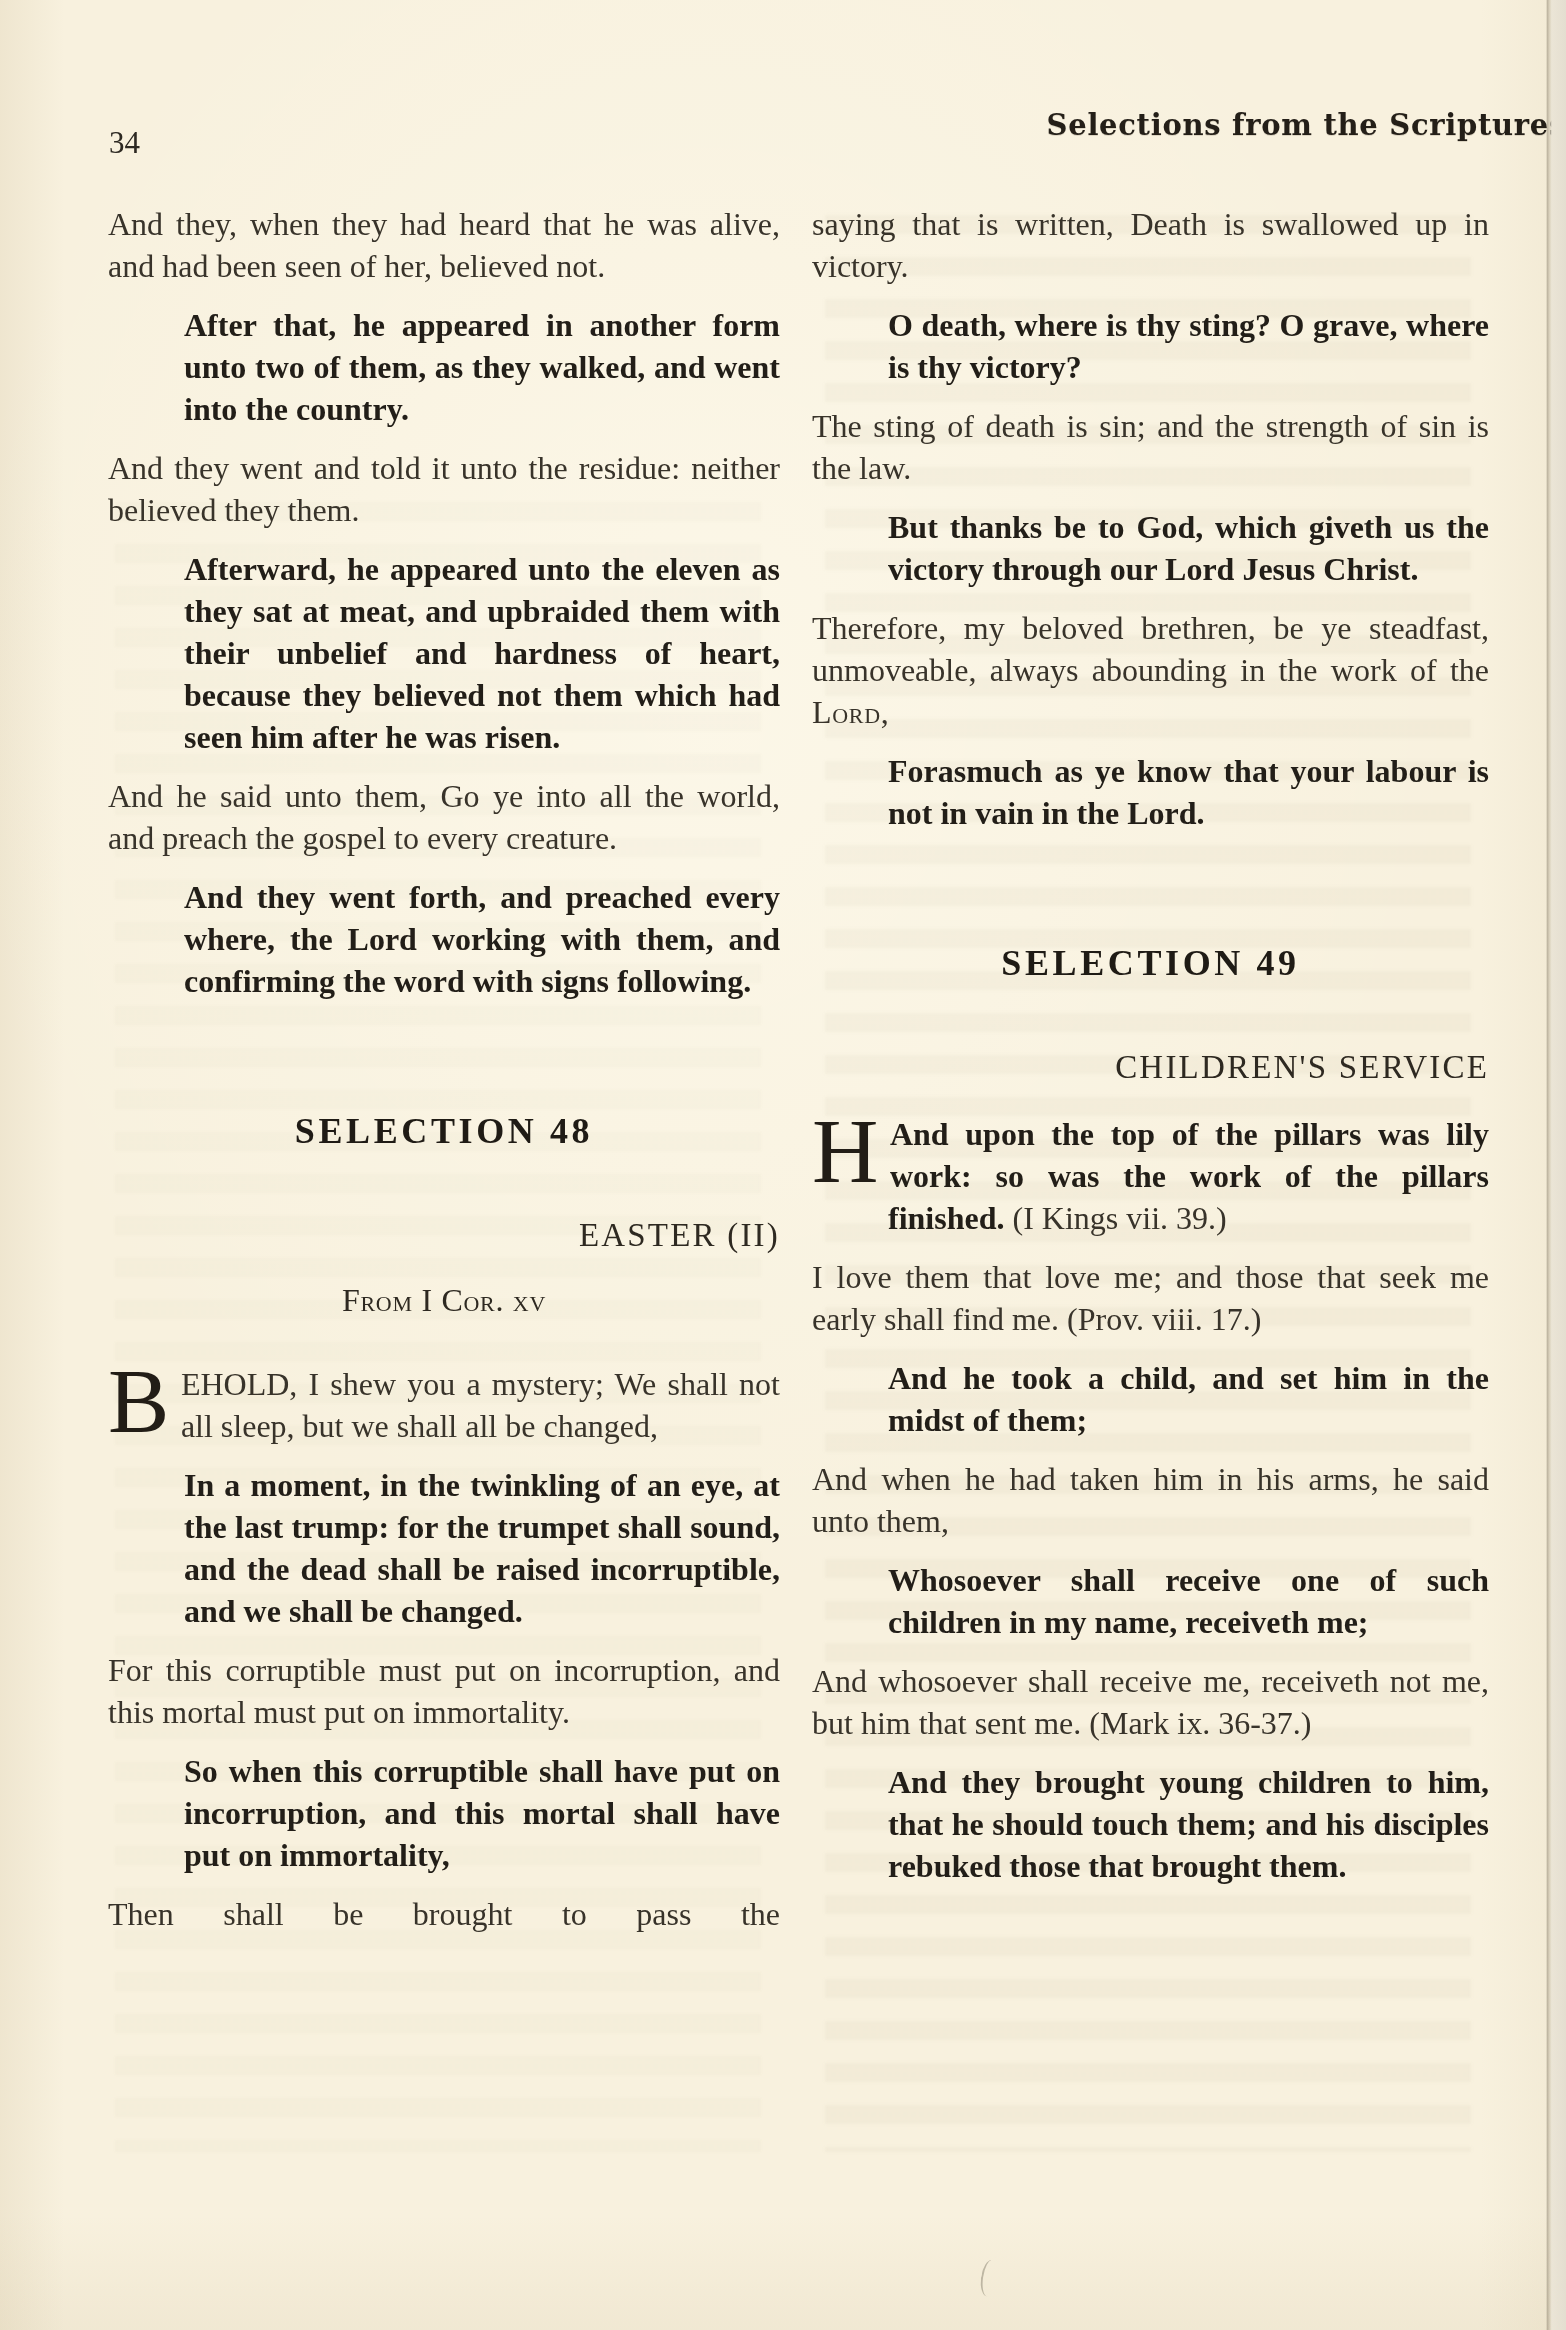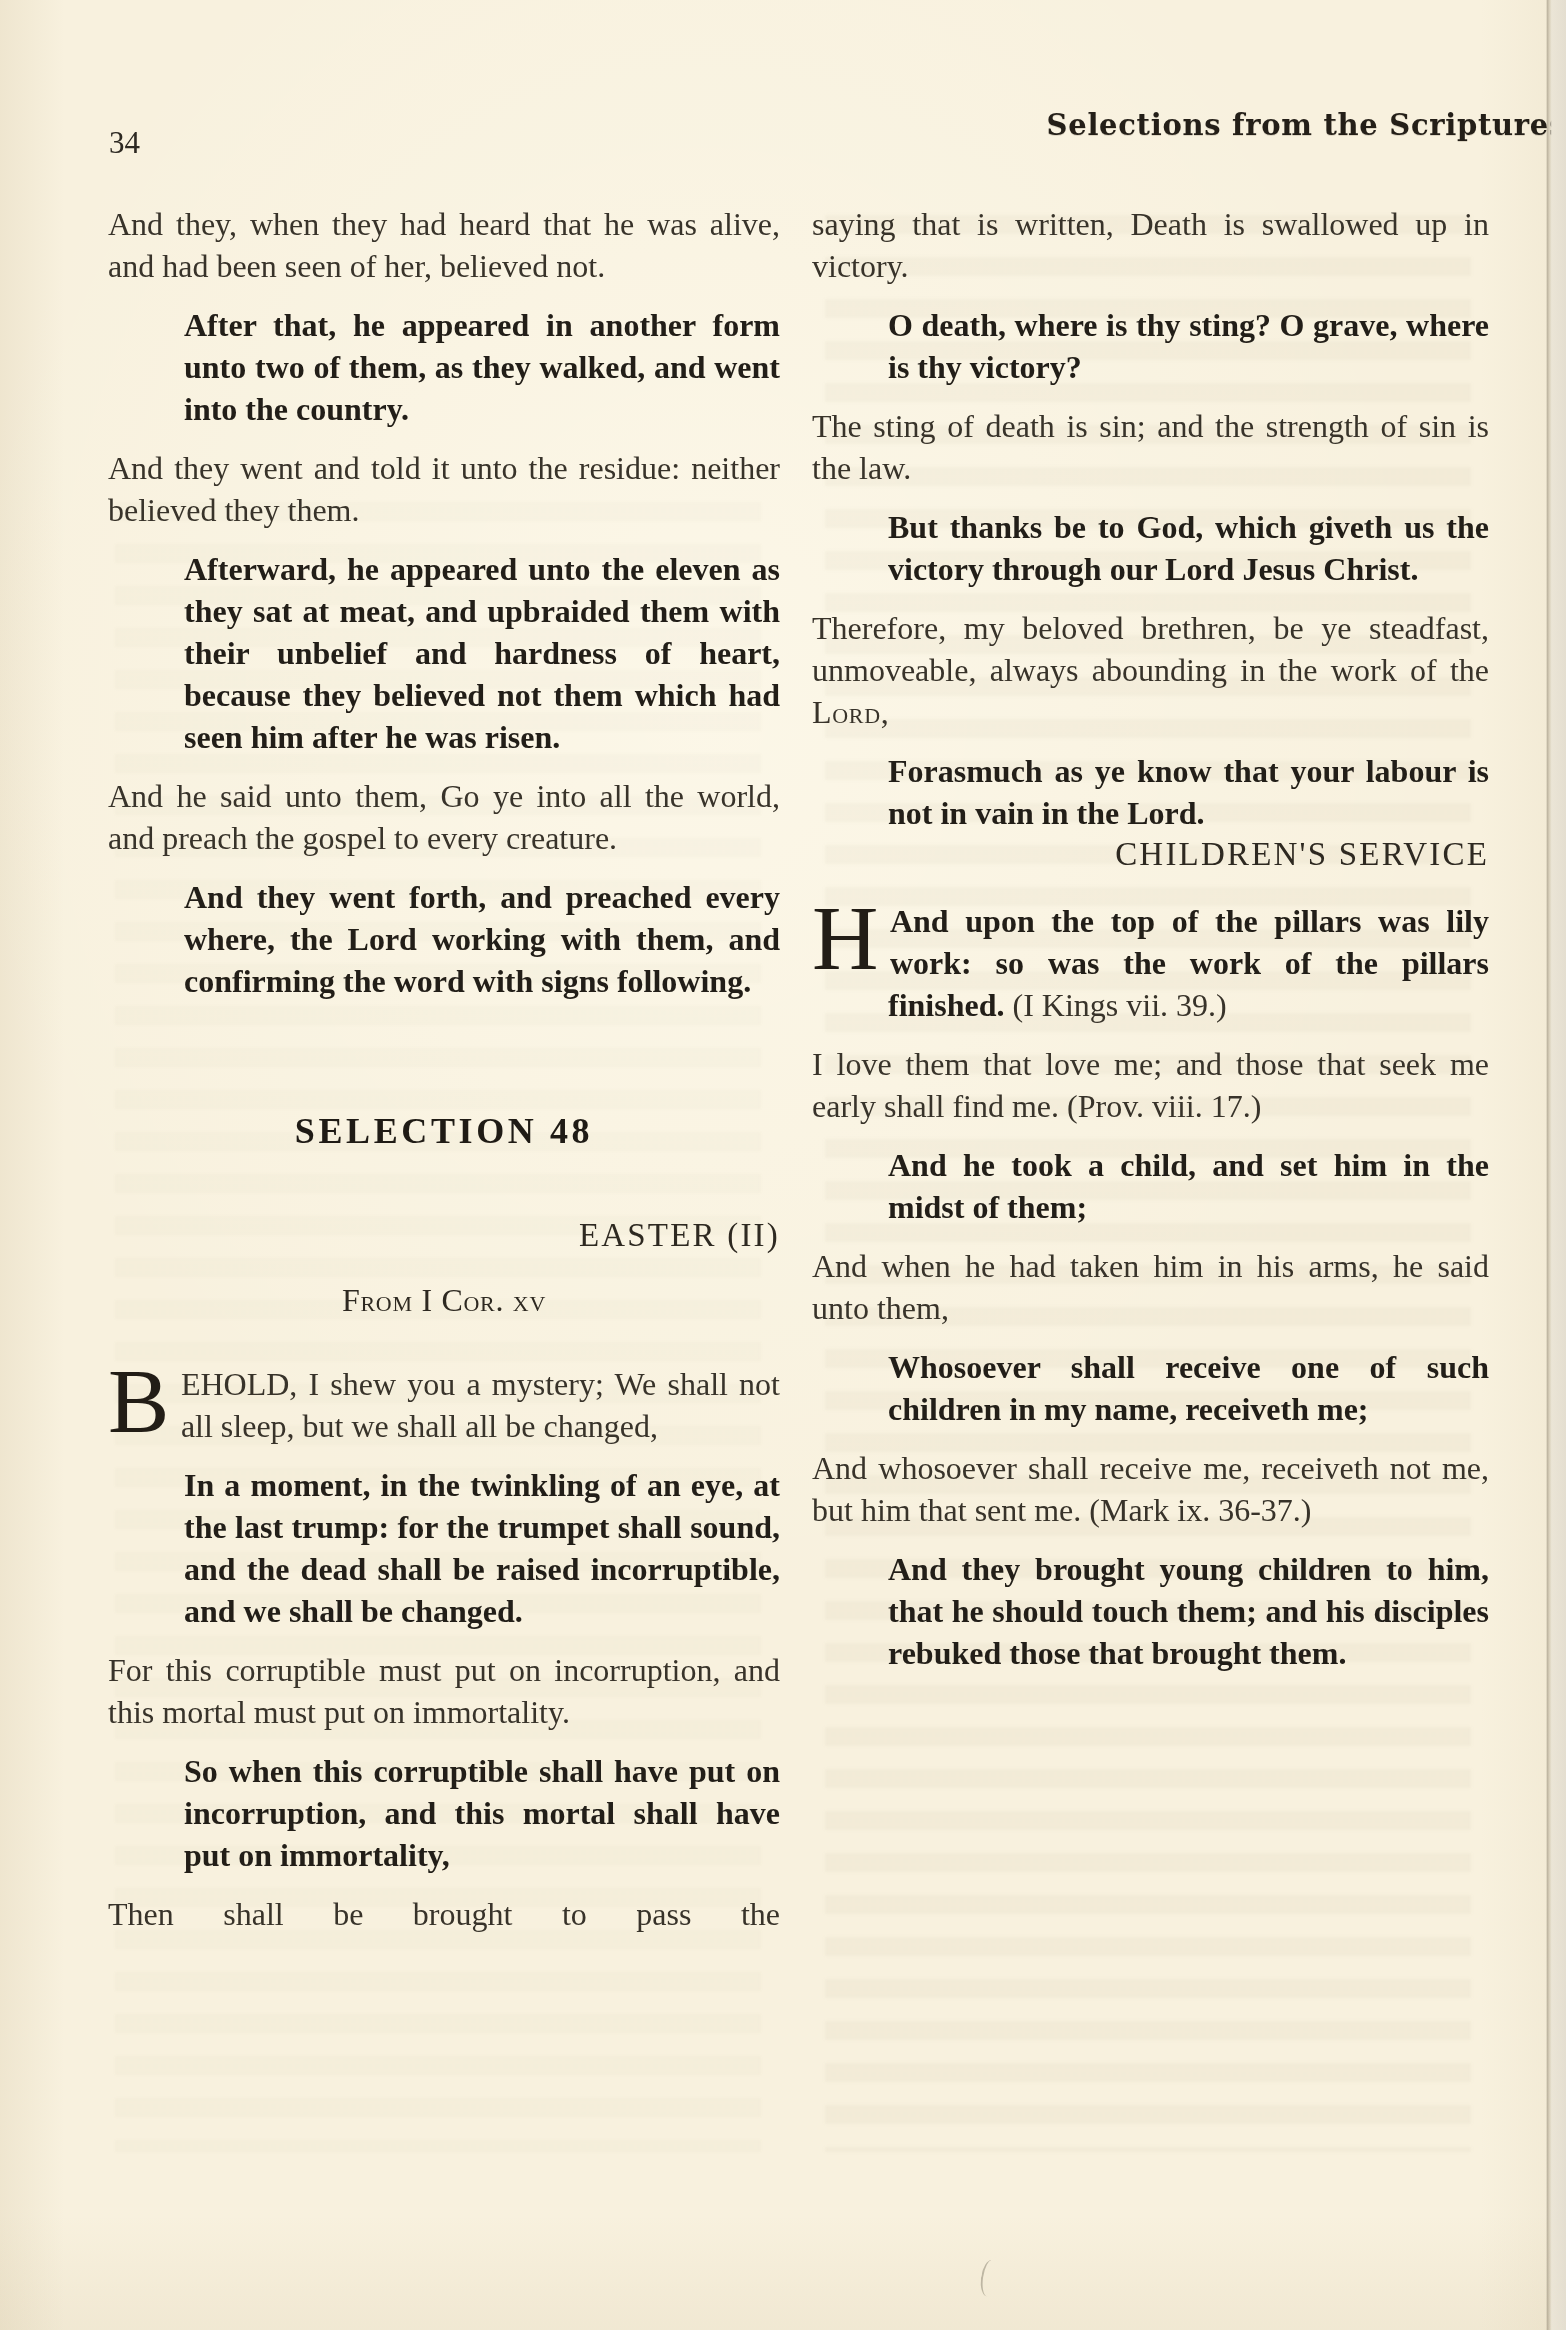--- a/index.html
+++ b/index.html
@@ -142,20 +142,21 @@
       <p class="blk verse-bold"><span>So when this corruptible shall have put on incorruption, and this mortal shall have put on immortality,</span></p>
       <p class="blk verse justify-last"><span>Then shall be brought to pass the</span></p>
     </div>
   <div class="col col-right">
       <p class="blk verse"><span>saying that is written, Death is swallowed up in victory.</span></p>
       <p class="blk verse-bold"><span>O death, where is thy sting?  O grave, where is thy victory?</span></p>
       <p class="blk verse"><span>The sting of death is sin; and the strength of sin is the law.</span></p>
       <p class="blk verse-bold"><span>But thanks be to God, which giveth us the victory through our Lord Jesus Christ.</span></p>
       <p class="blk verse"><span>Therefore, my beloved brethren, be ye steadfast, unmoveable, always abounding in the work of the </span><span class="seg-smallcaps">Lord</span><span>,</span></p>
       <p class="blk verse-bold"><span>Forasmuch as ye know that your labour is not in vain in the Lord.</span></p>
+      <p class="blk heading"><span>SELECTION 49</span></p>
       <p class="blk subheading"><span>CHILDREN'S SERVICE</span></p>
       <p class="blk verse"><span class="dropcap">H</span></p>
       <p class="blk verse-bold"><span>And upon the top of the pillars was lily work: so was the work of the pillars finished. </span><span class="seg-regular">(I Kings vii. 39.)</span></p>
       <p class="blk verse"><span>I love them that love me; and those that seek me early shall find me. (Prov. viii. 17.)</span></p>
       <p class="blk verse-bold"><span>And he took a child, and set him in the midst of them;</span></p>
       <p class="blk verse"><span>And when he had taken him in his arms, he said unto them,</span></p>
       <p class="blk verse-bold"><span>Whosoever shall receive one of such children in my name, receiveth me;</span></p>
       <p class="blk verse"><span>And whosoever shall receive me, receiveth not me, but him that sent me.  (Mark ix. 36-37.)</span></p>
       <p class="blk verse-bold"><span>And they brought young children to him, that he should touch them; and his disciples rebuked those that brought them.</span></p>
     </div>

